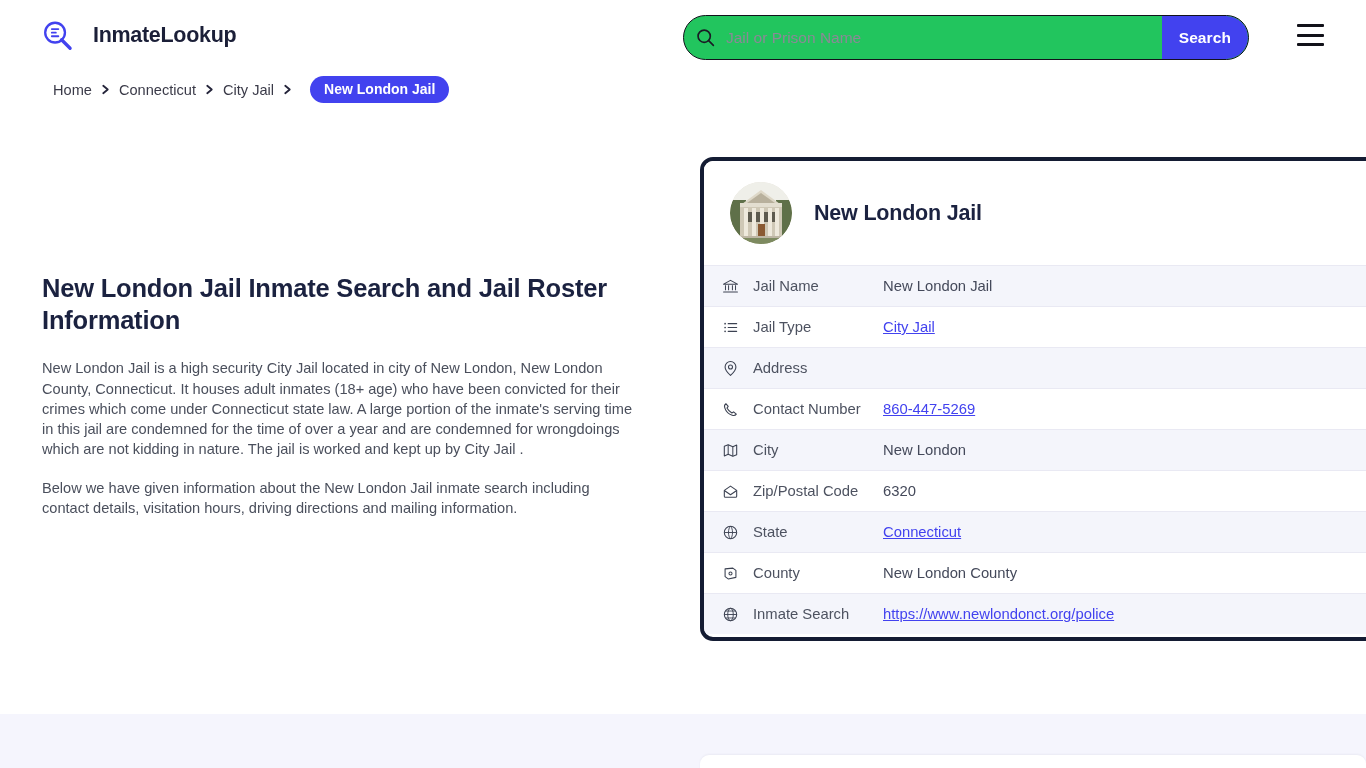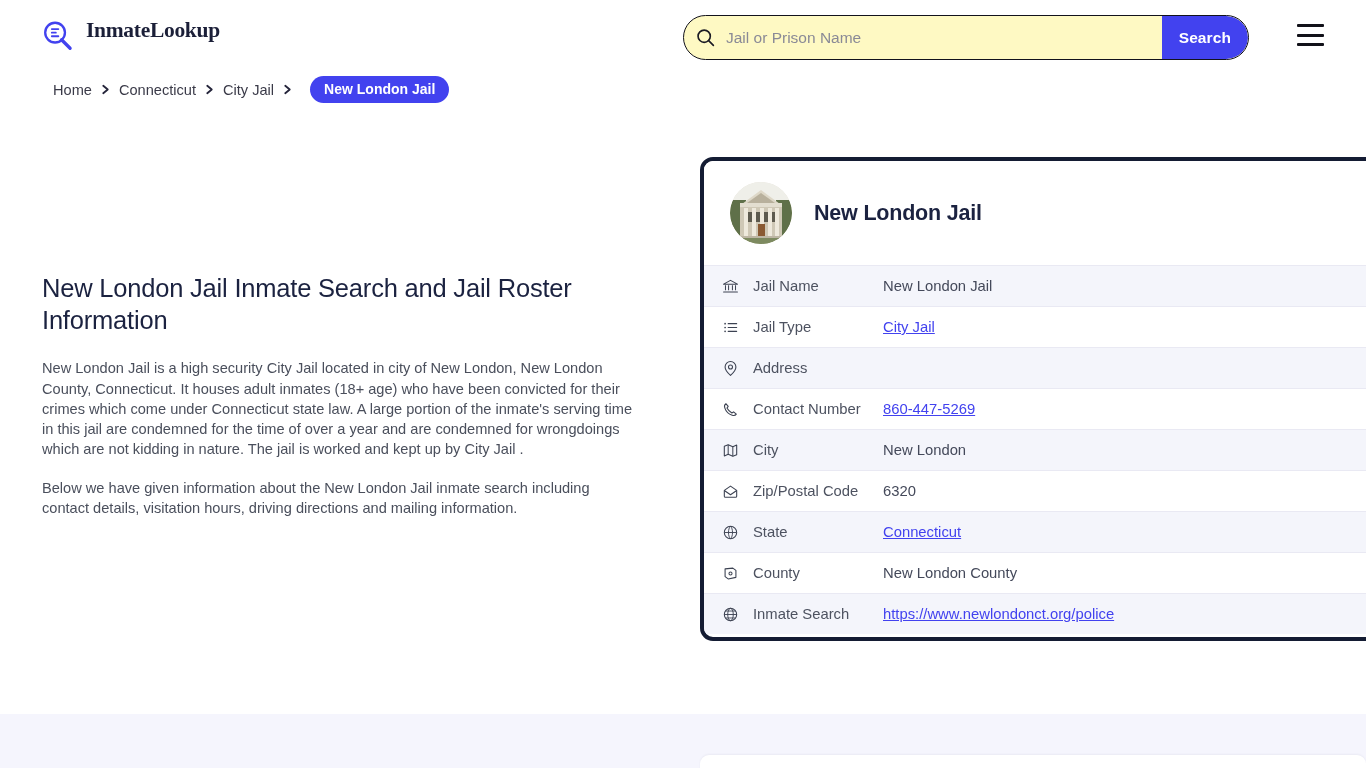--- a/index.html
+++ b/index.html
@@ -14,33 +14,33 @@
   }
   .page { position: relative; width: 1366px; height: 768px; background: #ffffff; }
 
   
   .header {
     position: absolute; top: 0; left: 0; width: 1366px; height: 72px;
     background: #ffffff;
   }
   .logo {
     position: absolute; left: 42px; top: 20px;
-    display: flex; gap: 13px; font-family: Liberation Serif, serif;
+    display: flex; align-items: center; gap: 20px;
   }
   .logo-mark { width: 31px; height: 31px; position: relative; display: block; }
   .logo-text {
     font-size: 21.5px; font-weight: 700; color: #1b1f38;
     letter-spacing: -0.3px; line-height: 1;
   }
   .searchbar {
     position: absolute; left: 683px; top: 15px;
     width: 566px; height: 45px;
     border: 1.6px solid #12121c;
     border-radius: 23px;
-    background: #fef9c3;
+    background: #22c55e;
     display: flex; align-items: center;
     overflow: hidden;
   }
   .search-icon-wrap {
     width: 42px; height: 100%;
     display: flex; align-items: center; justify-content: center;
     flex: 0 0 42px;
   }
   .search-input {
     flex: 1 1 auto; height: 100%;
@@ -83,21 +83,21 @@
   .bc-current {
     background: #4242ef; color: #ffffff;
     font-weight: 700; font-size: 14px;
     padding: 5px 14px 6px; border-radius: 15px;
     margin-left: 9px;
   }
 
   
   .left-col { position: absolute; left: 42px; top: 272px; width: 598px; }
   .page-title {
-    font-size: 25.5px; font-weight: 400; color: #1b2240;
+    font-size: 25.5px; font-weight: 700; color: #1b2240;
     line-height: 1.26; margin: 0 0 22px 0; letter-spacing: -0.2px;
   }
   .para {
     font-size: 14.6px; color: #4a4f5c; line-height: 1.39;
     margin: 0 0 18px 0;
   }
 
   
   .info-card {
     position: absolute; left: 700px; top: 157px;

